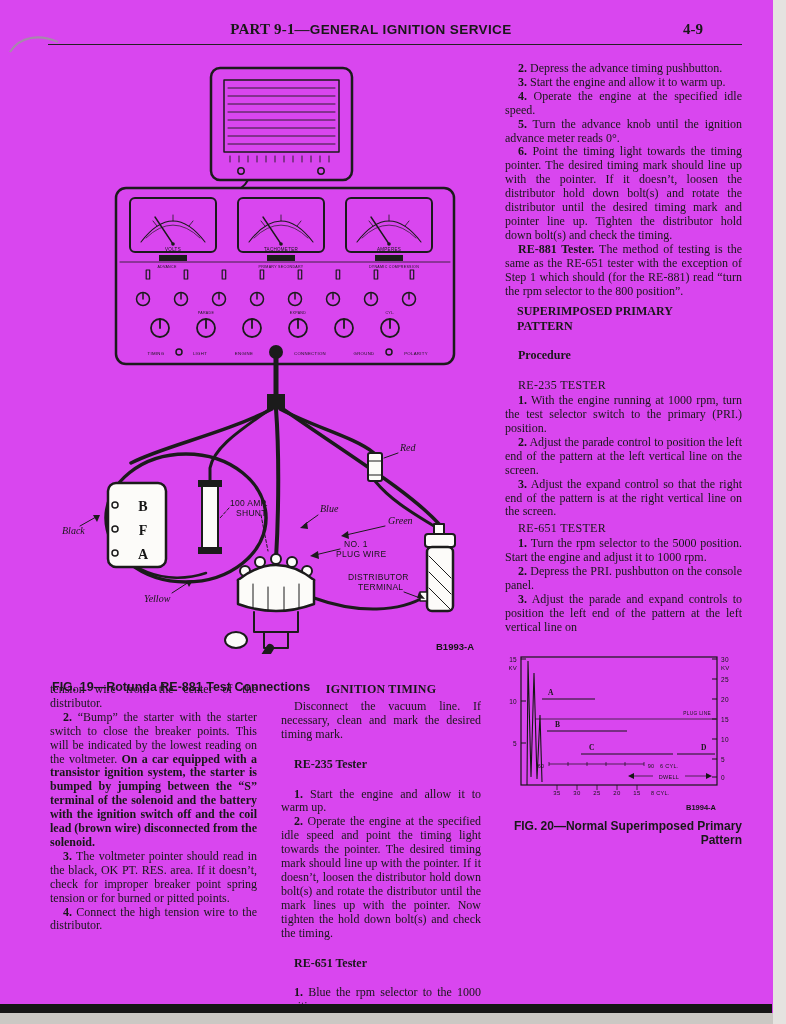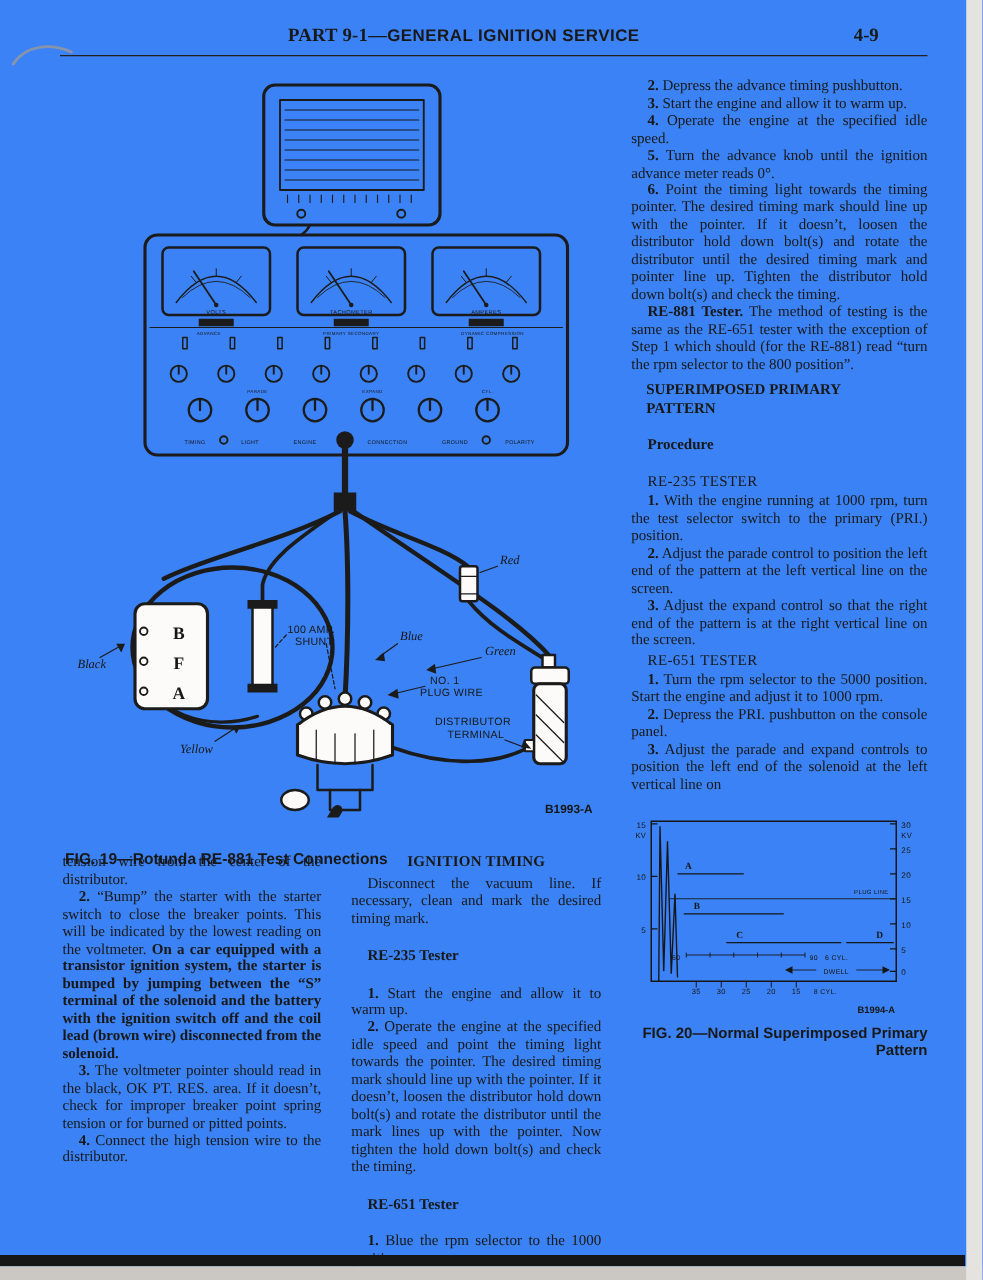--- a/index.html
+++ b/index.html
@@ -1,17 +1,17 @@
 <!DOCTYPE html>
 <html><head>
 <meta charset="utf-8">
 <style>
   html,body{margin:0;padding:0}
   body{width:786px;height:1024px;background:#d8d6d3;font-family:"Liberation Serif",serif}
-  #page{position:relative;width:786px;height:1024px;background:#3b82f6;overflow:hidden;color:#181818}
+  #page{position:relative;width:786px;height:1024px;background:#d946ef;overflow:hidden;color:#181818}
   .squiggle{position:absolute;left:6px;top:30px}
   .header{position:absolute;left:0;top:20px;width:742px;text-align:center;white-space:nowrap}
   .part{font-size:15px;font-weight:bold;letter-spacing:.2px}
   .htitle{font-family:"Liberation Sans",sans-serif;font-size:13.5px;font-weight:bold;letter-spacing:.4px}
   .pagenum{position:absolute;left:683px;top:21px;font-size:15px;font-weight:bold}
   .hrule{position:absolute;left:48px;top:44px;width:694px;height:0;border-top:1.5px solid #222}
   .fig19wrap{position:absolute;left:48px;top:56px;width:455px;height:598px}
   .figcap19{position:absolute;left:52px;top:680px;font-family:"Liberation Sans",sans-serif;font-weight:bold;font-size:12.5px}
   .col{position:absolute;font-size:12px;line-height:13.9px;text-align:justify}
   .col-left{left:50px;top:683px;width:207px}
@@ -327,21 +327,21 @@
     <p class="step"><b>RE-881 Tester.</b><span> The method of testing is the same as the RE-651 tester with the exception of Step 1 which should (for the RE-881) read “turn the rpm selector to the 800 position”.</span></p>
     <p class="h2">SUPERIMPOSED PRIMARY PATTERN</p>
     <p class="sub">Procedure</p>
     <p class="subcaps">RE-235 TESTER</p>
     <p class="step"><b class="num">1.</b> <span>With the engine running at 1000 rpm, turn the test selector switch to the primary (PRI.) position.</span></p>
     <p class="step"><b class="num">2.</b> <span>Adjust the parade control to position the left end of the pattern at the left vertical line on the screen.</span></p>
     <p class="step"><b class="num">3.</b> <span>Adjust the expand control so that the right end of the pattern is at the right vertical line on the screen.</span></p>
     <p class="subcaps">RE-651 TESTER</p>
     <p class="step"><b class="num">1.</b> <span>Turn the rpm selector to the 5000 position. Start the engine and adjust it to 1000 rpm.</span></p>
     <p class="step"><b class="num">2.</b> <span>Depress the PRI. pushbutton on the console panel.</span></p>
-    <p class="step"><b class="num">3.</b> <span>Adjust the parade and expand controls to position the left end of the solenoid at the left vertical line on</span></p>
+    <p class="step"><b class="num">3.</b> <span>Adjust the parade and expand controls to position the left end of the pattern at the left vertical line on</span></p>
 
     <div class="fig20block">
       <svg viewBox="0 0 237 162" width="237" height="162">
         <g stroke="#161616" fill="none">
           <rect x="16" y="6" width="196" height="128" stroke-width="1.2"></rect>
           <g stroke-width="1">
             <line x1="16" y1="8" x2="21" y2="8"></line>
               <line x1="16" y1="50" x2="21" y2="50"></line>
               <line x1="16" y1="92" x2="21" y2="92"></line>
           </g>

